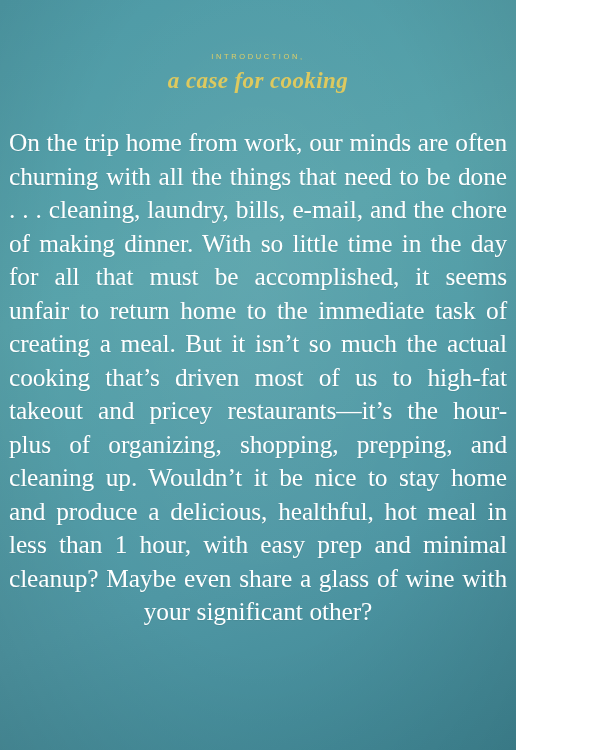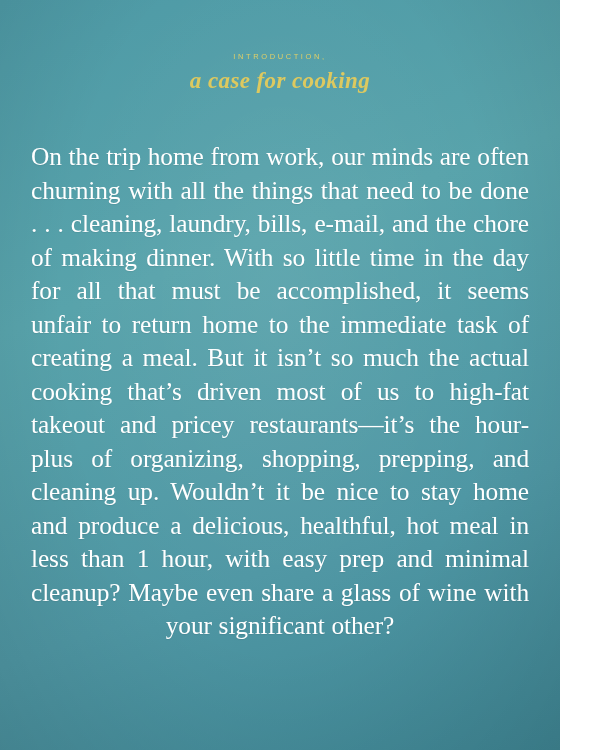--- a/index.html
+++ b/index.html
@@ -7,21 +7,21 @@
     padding: 0;
   }
   body {
     width: 600px;
     height: 750px;
     overflow: hidden;
     font-family: "Liberation Serif", serif;
   }
   .page {
     position: relative;
-    width: 560px;
+    width: 516px;
     height: 750px;
     box-sizing: border-box;
     background: linear-gradient(160deg, #4e9aa6 0%, #58a3ab 35%, #4f97a4 70%, #3f8694 100%);
     display: flex;
     flex-direction: column;
     align-items: center;
     padding: 52px 46px 30px 46px;
   }
   .page::after {
     content: "";
@@ -43,21 +43,21 @@
     z-index: 2;
   }
   .chapter-title {
     color: #ddc95f;
     font-family: "Liberation Serif", serif;
     font-style: italic;
     font-weight: bold;
     font-size: 23px;
     letter-spacing: 0.4px;
     text-align: center;
-    margin: 0 0 30px 0;
+    margin: 0 0 16px 0;
     position: relative;
     z-index: 2;
   }
   .body-copy {
     position: relative;
     z-index: 2;
     color: #ffffff;
     font-family: "Liberation Serif", serif;
     font-size: 25.4px;
     line-height: 33.5px;

